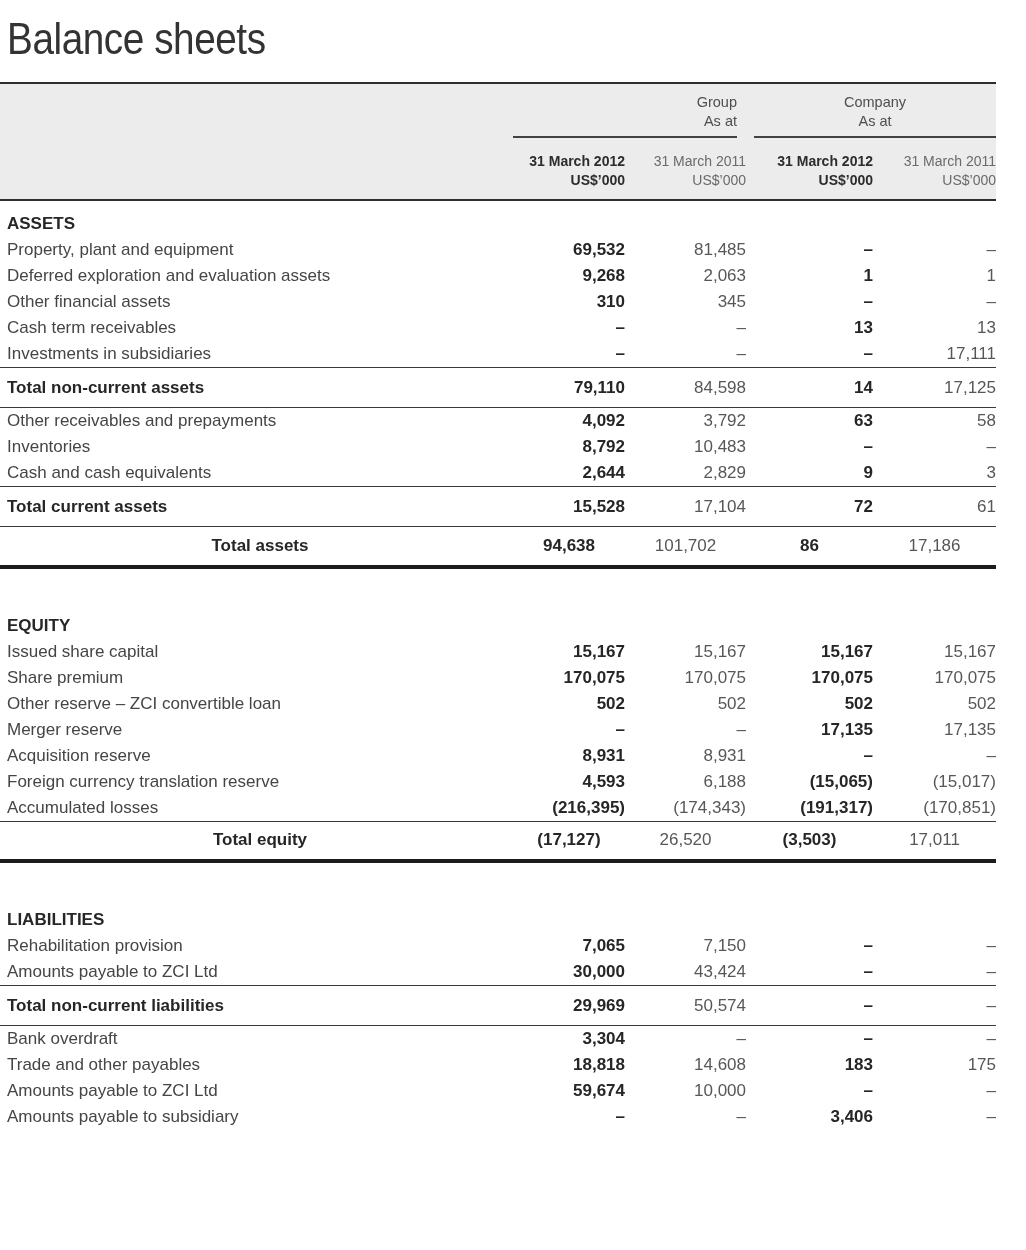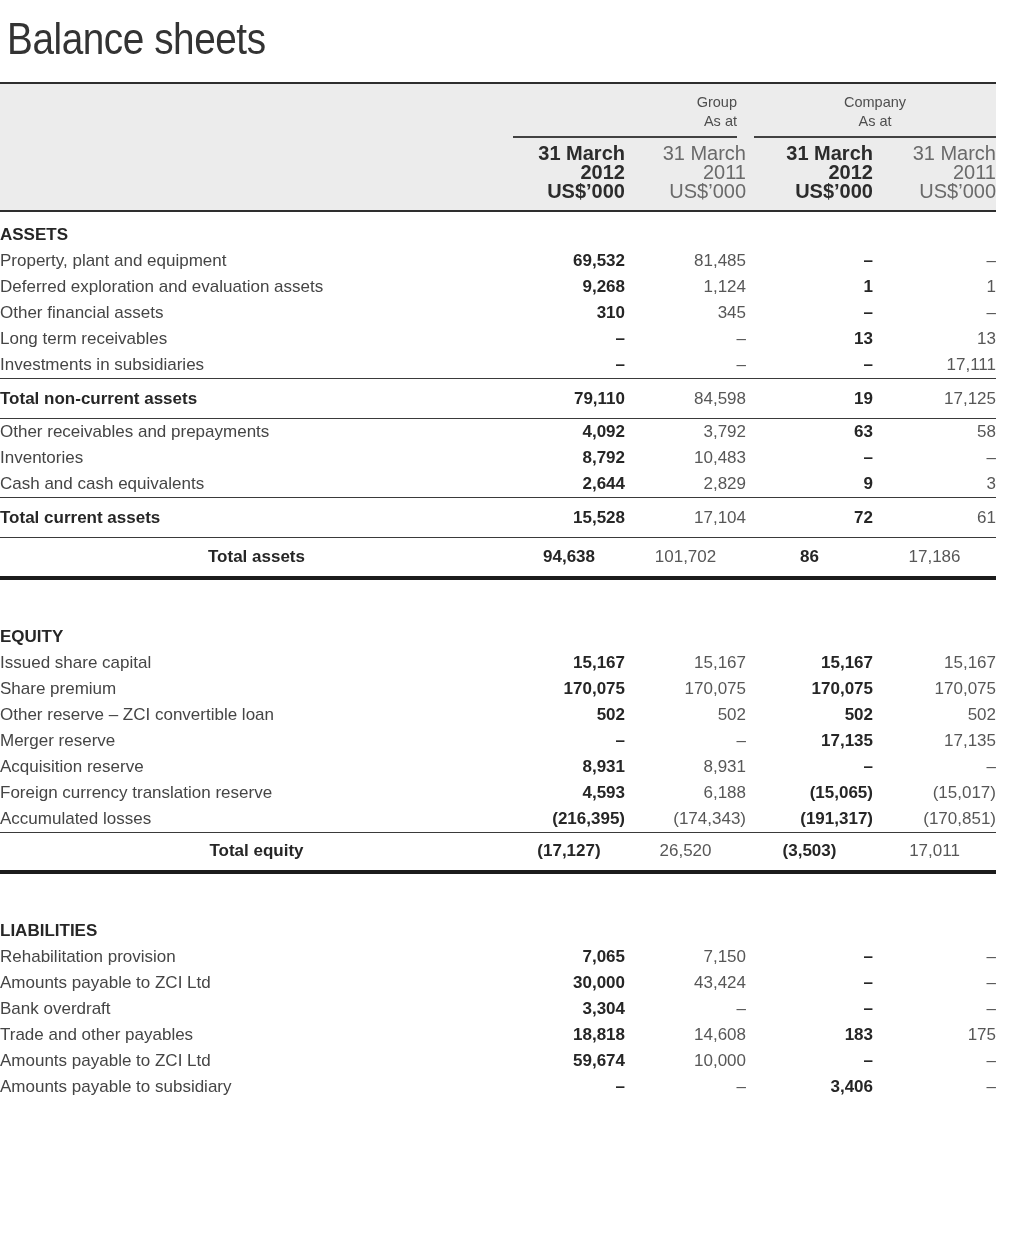--- a/index.html
+++ b/index.html
@@ -43,40 +43,40 @@
     color: #4e4e4e;
     line-height: 19px;
     padding: 9px 0 5px 0;
     border-bottom: 2px solid #424242;
   }
   .grp-gap-r { margin-right: 9px; text-align: right; }
   .grp-gap-l { margin-left: 8px; }
 
   thead tr.col-heads th {
     border-bottom: 2px solid #2e2e2e;
-    font-size: 20px;
+    font-size: 14px;
     text-align: right;
-    padding: 6px 0 9px 0;
+    padding: 14px 0 9px 0;
     line-height: 19px;
     font-weight: normal;
     color: #6a6a6a;
     vertical-align: top;
   }
   thead tr.col-heads th.b { font-weight: bold; color: #2c2c2c; }
 
   tbody td {
     padding: 0;
     height: 26px;
     line-height: 26px;
     font-size: 17px;
     vertical-align: middle;
     color: #454545;
     white-space: nowrap;
   }
-  td.lbl { text-align: left; }
+  td.lbl { text-align: left; padding-left: 7px; }
   td.num { text-align: right; }
   td.c2012 { font-weight: bold; color: #262626; }
   td.c2011 { font-weight: normal; color: #575757; }
 
   tr.section td {
     height: 36px;
     padding-top: 10px;
     font-weight: bold;
     color: #262626;
   }
@@ -155,50 +155,50 @@
         <tr class="item">
           <td class="lbl">Property, plant and equipment</td>
           <td class="num c2012">69,532</td>
           <td class="num c2011">81,485</td>
           <td class="num c2012">–</td>
           <td class="num c2011">–</td>
         </tr>
         <tr class="item">
           <td class="lbl">Deferred exploration and evaluation assets</td>
           <td class="num c2012">9,268</td>
-          <td class="num c2011">1,124</td>
+          <td class="num c2011">2,063</td>
           <td class="num c2012">1</td>
           <td class="num c2011">1</td>
         </tr>
         <tr class="item">
           <td class="lbl">Other financial assets</td>
           <td class="num c2012">310</td>
           <td class="num c2011">345</td>
           <td class="num c2012">–</td>
           <td class="num c2011">–</td>
         </tr>
         <tr class="item">
-          <td class="lbl">Long term receivables</td>
+          <td class="lbl">Cash term receivables</td>
           <td class="num c2012">–</td>
           <td class="num c2011">–</td>
           <td class="num c2012">13</td>
           <td class="num c2011">13</td>
         </tr>
         <tr class="item">
           <td class="lbl">Investments in subsidiaries</td>
           <td class="num c2012">–</td>
           <td class="num c2011">–</td>
           <td class="num c2012">–</td>
           <td class="num c2011">17,111</td>
         </tr>
         <tr class="total">
           <td class="lbl">Total non-current assets</td>
           <td class="num c2012">79,110</td>
           <td class="num c2011">84,598</td>
-          <td class="num c2012">19</td>
+          <td class="num c2012">14</td>
           <td class="num c2011">17,125</td>
         </tr>
         <tr class="item">
           <td class="lbl">Other receivables and prepayments</td>
           <td class="num c2012">4,092</td>
           <td class="num c2011">3,792</td>
           <td class="num c2012">63</td>
           <td class="num c2011">58</td>
         </tr>
         <tr class="item">
@@ -312,20 +312,27 @@
           <td class="num c2012">–</td>
           <td class="num c2011">–</td>
         </tr>
         <tr class="item">
           <td class="lbl">Amounts payable to ZCI Ltd</td>
           <td class="num c2012">30,000</td>
           <td class="num c2011">43,424</td>
           <td class="num c2012">–</td>
           <td class="num c2011">–</td>
         </tr>
+        <tr class="total">
+          <td class="lbl">Total non-current liabilities</td>
+          <td class="num c2012">29,969</td>
+          <td class="num c2011">50,574</td>
+          <td class="num c2012">–</td>
+          <td class="num c2011">–</td>
+        </tr>
         <tr class="item">
           <td class="lbl">Bank overdraft</td>
           <td class="num c2012">3,304</td>
           <td class="num c2011">–</td>
           <td class="num c2012">–</td>
           <td class="num c2011">–</td>
         </tr>
         <tr class="item">
           <td class="lbl">Trade and other payables</td>
           <td class="num c2012">18,818</td>

